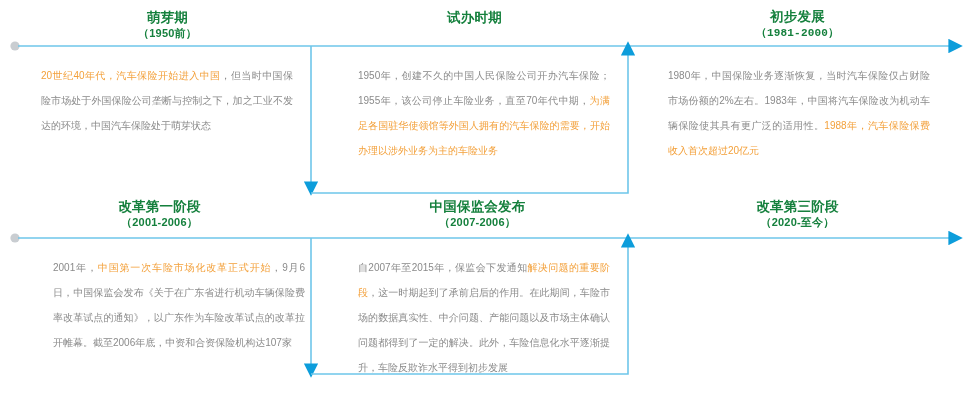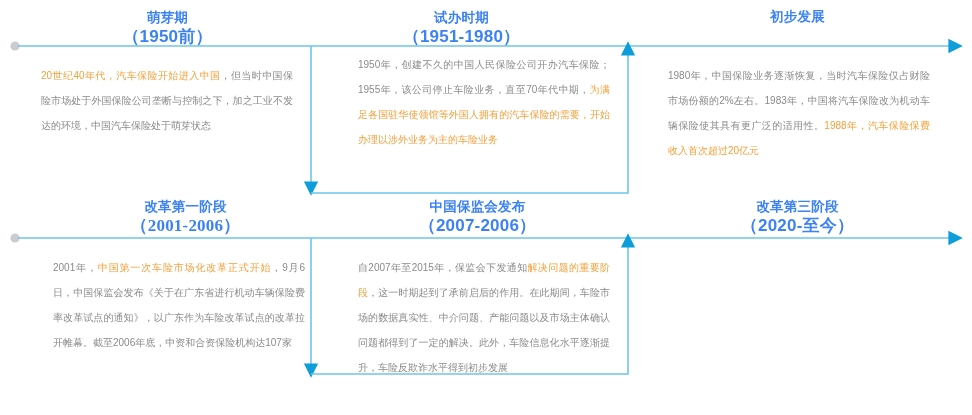--- a/index.html
+++ b/index.html
@@ -27,60 +27,60 @@
     left: 0; top: 0;
     width: 972px;
     height: 415px;
     pointer-events: none;
   }
 
   
   .stage-head {
     position: absolute;
     text-align: center;
-    color: #3b82f6;
+    color: #15803d;
     font-weight: bold;
     line-height: 1.28;
     letter-spacing: 0.2px;
   }
   .stage-title {
     display: block;
     font-size: 13.5px;
   }
   .stage-period {
     display: block;
-    font-size: 17px;
+    font-size: 11px;
   }
 
   
   .stage-body {
     position: absolute;
     font-size: 10px;
     line-height: 25px;
     color: #8a8a8a;
     text-align: justify;
     text-justify: inter-ideograph;
   }
   .stage-body .hl {
     color: #f5a githubccc;
   }
   .hl { color: #f3a03a; }
 
   
   #head-1 { left: 60px;  top: 9px;  width: 215px; }
-  #head-2 { left: 354px; top: 9px;  width: 215px; }
+  #head-2 { left: 367px; top: 9px;  width: 215px; }
   #head-3 { left: 690px; top: 9px;  width: 215px; font-family: Liberation Mono, monospace; }
   
-  #head-4 { left: 78px;  top: 198px; width: 215px; font-family: Liberation Serif, serif; }
+  #head-4 { left: 52px;  top: 198px; width: 215px; }
   #head-5 { left: 370px; top: 198px; width: 215px; }
   #head-6 { left: 690px; top: 198px; width: 215px; }
 
   
   #body-1 { left: 41px;  top: 63px;  width: 252px; }
-  #body-2 { left: 358px; top: 52px;  width: 252px; }
+  #body-2 { left: 358px; top: 63px;  width: 252px; }
   #body-3 { left: 668px; top: 63px;  width: 262px; }
   
   #body-4 { left: 41px;  top: 255px; width: 252px; margin-left: 12px; }
   #body-5 { left: 358px; top: 255px; width: 252px; }
   #body-6 { left: 668px; top: 255px; width: 262px; }
 </style>
 </head>
 <body>
 
 <div id="canvas">
@@ -124,24 +124,24 @@
       <path d="M311,374 L628,374 L628,246" fill="none" stroke="#6ec6ea" stroke-width="1.6" marker-end="url(#arrU)"></path>
     </g>
   </svg>
 
   <div class="stage-head" id="head-1">
     <span class="stage-title">萌芽期</span>
     <span class="stage-period">（1950前）</span>
   </div>
   <div class="stage-head" id="head-2">
     <span class="stage-title">试办时期</span>
-    <span class="stage-period">（1951-1980）</span>
   </div>
   <div class="stage-head" id="head-3">
     <span class="stage-title">初步发展</span>
+    <span class="stage-period">（1981-2000）</span>
   </div>
 
   <div class="stage-body" id="body-1"><span class="hl">20世纪40年代，汽车保险开始进入中国</span><span>，但当时中国保险市场处于外国保险公司垄断与控制之下，加之工业不发达的环境，中国汽车保险处于萌芽状态</span></div>
   <div class="stage-body" id="body-2"><span>1950年，创建不久的中国人民保险公司开办汽车保险；1955年，该公司停止车险业务，直至70年代中期，</span><span class="hl">为满足各国驻华使领馆等外国人拥有的汽车保险的需要，开始办理以涉外业务为主的车险业务</span></div>
   <div class="stage-body" id="body-3"><span>1980年，中国保险业务逐渐恢复，当时汽车保险仅占财险市场份额的2%左右。1983年，中国将汽车保险改为机动车辆保险使其具有更广泛的适用性。</span><span class="hl">1988年，汽车保险保费收入首次超过20亿元</span></div>
 
   <div class="stage-head" id="head-4">
     <span class="stage-title">改革第一阶段</span>
     <span class="stage-period">（2001-2006）</span>
   </div>

